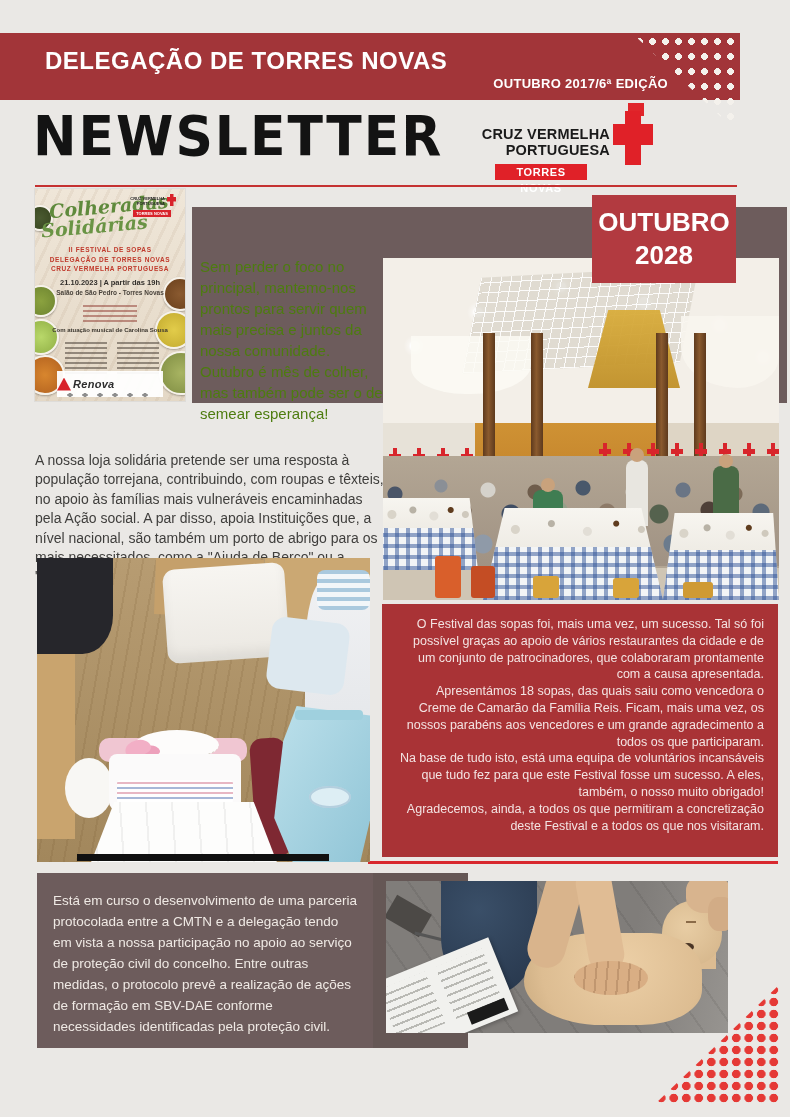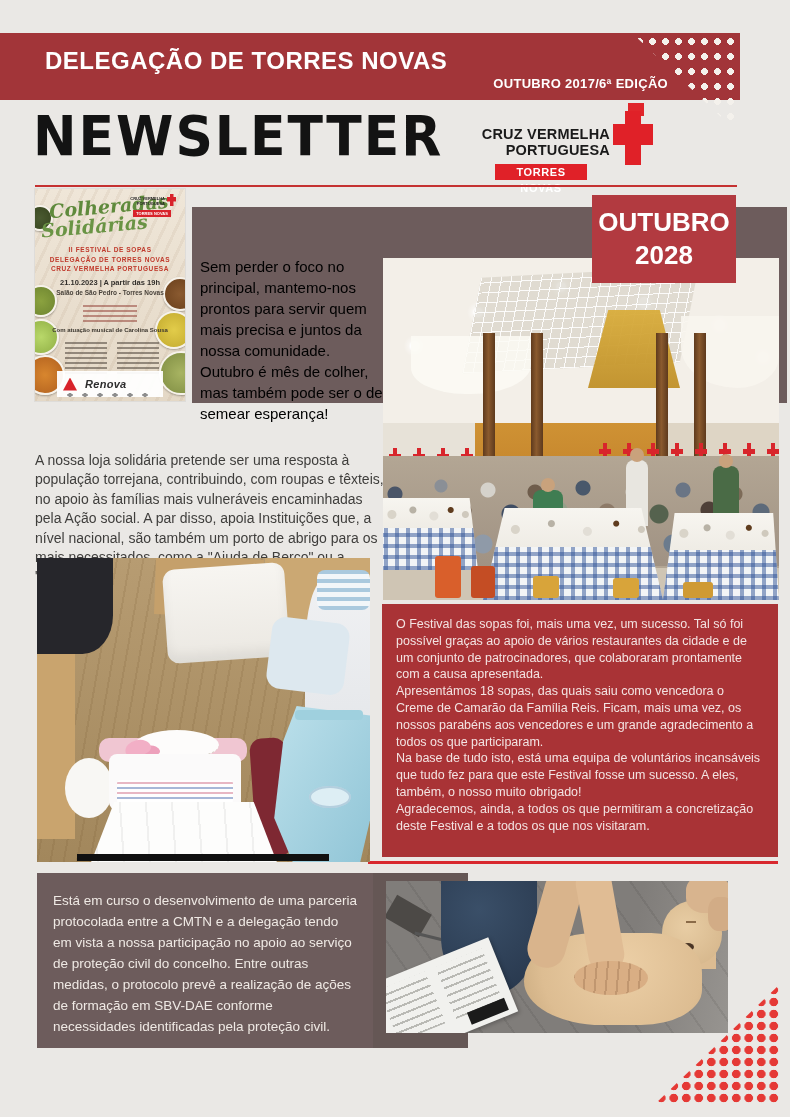--- a/index.html
+++ b/index.html
@@ -55,31 +55,31 @@
      background:repeating-linear-gradient(0deg,rgba(90,80,70,.6) 0 1.5px,rgba(255,255,255,0) 1.5px 5px);}
   .bowl{border-radius:50%;border:2px solid #f6f2ea;box-shadow:0 1px 2px rgba(0,0,0,.3);}
   .bowl1{left:-8px;top:16px;width:22px;height:22px;background:radial-gradient(#4a5a30,#37451f);}
   .bowl2{left:-10px;top:96px;width:28px;height:28px;background:radial-gradient(#8ba23f,#6d8430);}
   .bowl3{left:-12px;top:130px;width:32px;height:32px;background:radial-gradient(#b9d86a,#8fae44);}
   .bowl4{left:-10px;top:166px;width:36px;height:36px;background:radial-gradient(#d8862e,#b05f1e);}
   .bowl5{left:128px;top:88px;width:30px;height:30px;background:radial-gradient(#8a5a30,#6a401c);}
   .bowl6{left:120px;top:122px;width:34px;height:34px;background:radial-gradient(#e2cc4a,#c2a92e);}
   .bowl7{left:124px;top:162px;width:40px;height:40px;background:radial-gradient(#a8b462,#7e8c42);}
   .sponsor-strip{left:22px;top:182px;width:106px;height:26px;background:rgba(255,255,255,.94);
-     display:flex;align-items:center;gap:8px;padding-left:6px;box-sizing:border-box;}
+     display:flex;align-items:center;gap:2px;box-sizing:border-box;}
   .renova-tri{width:14px;height:13px;background:#d8232a;clip-path:polygon(50% 0,100% 100%,0 100%);}
   .renova-txt{font-size:11px;font-weight:800;font-style:italic;color:#2e2e2e;letter-spacing:.3px;}
   .logo-ovals{left:30px;top:203px;width:90px;height:6px;
      background-image:radial-gradient(ellipse 4px 2.5px at 5px 3px,#8d8d8d 0 2.5px,transparent 3px);
      background-size:15px 6px;}
 
   
   .nesta{left:192px;top:207px;width:595px;height:196px;background:#6d5c5c;}
   .nesta-title{left:215px;top:218px;color:#fdfbf8;font-size:21px;font-weight:800;letter-spacing:2px;}
-  .nesta-body{left:200px;top:256px;width:188px;color:#000000;font-size:15px;line-height:21px;white-space:pre-line;}
+  .nesta-body{left:200px;top:256px;width:188px;color:#4d7c0f;font-size:15px;line-height:21px;white-space:pre-line;}
   .issue-badge{left:592px;top:195px;width:144px;height:88px;background:#b23a40;z-index:5;
      color:#fff;font-size:26px;font-weight:800;text-align:center;line-height:33px;
      display:flex;align-items:center;justify-content:center;white-space:pre-line;}
 
   
   .hall{left:383px;top:258px;width:396px;height:342px;overflow:hidden;z-index:2;
      background:linear-gradient(#f3efe8 0 165px,#ddd6c8 165px 200px,#b3a694 200px 310px,#cfc5b4 310px 100%);}
   .hall-lights{left:0;top:0;width:396px;height:160px;background-image:
      radial-gradient(circle at 8% 55%,#ffffff 0 4px,rgba(255,255,255,.4) 6px,transparent 11px),
      radial-gradient(circle at 24% 34%,#ffffff 0 4px,rgba(255,255,255,.4) 6px,transparent 11px),
@@ -193,21 +193,21 @@
   .bb-pants{left:226px;top:148px;width:112px;height:160px;background:linear-gradient(120deg,#bfe2ec,#8fc4d6);
      clip-path:polygon(30% 0,96% 6%,100% 58%,86% 100%,28% 100%,10% 70%,18% 22%);}
   .bb-waist{left:258px;top:152px;width:68px;height:10px;background:#9fd0de;border-radius:4px;}
   .bb-embr{left:272px;top:228px;width:42px;height:22px;background:#ddeef4;border-radius:50%;
      box-shadow:inset 0 0 0 2px rgba(120,160,190,.4);}
   .bb-bar{left:40px;top:296px;width:252px;height:7px;background:#101010;}
 
   
   .festival{left:382px;top:604px;width:396px;height:253px;background:#a93336;box-sizing:border-box;
      padding:12px 14px;color:#f3e3e2;font-size:12.5px;line-height:16.8px;z-index:2;}
-  .festival p{margin:0;}
+  .festival p{margin:0;text-align:right;}
 
   
   .protocol{left:37px;top:873px;width:338px;height:175px;background:#6d5c5c;box-sizing:border-box;
      padding:17px 16px 0 16px;color:#efe9e4;font-size:13.5px;line-height:21px;}
 
   
   .cpr-back{left:373px;top:873px;width:95px;height:175px;background:#655755;}
   .cpr{left:386px;top:881px;width:342px;height:152px;overflow:hidden;z-index:2;background:
      repeating-linear-gradient(55deg,rgba(0,0,0,.07) 0 2px,rgba(255,255,255,0) 2px 26px),
      linear-gradient(100deg,#807d7a 0 70%,#979490 100%);}

